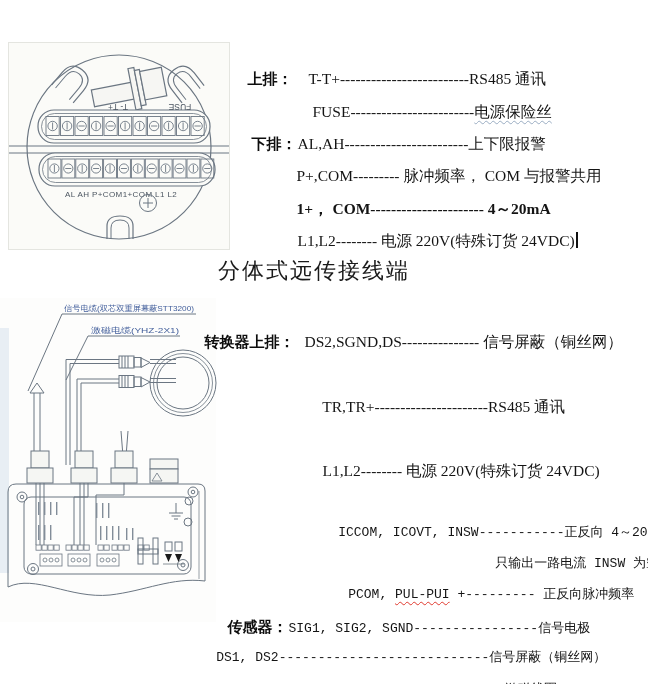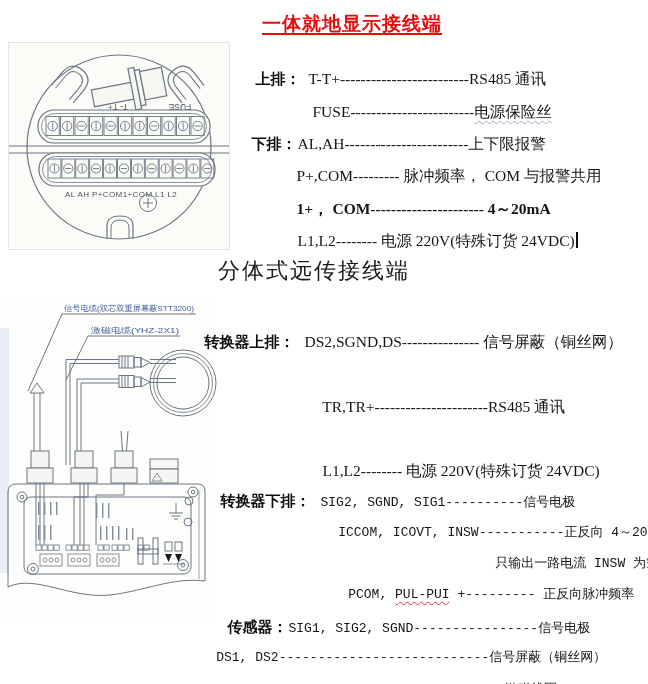--- a/index.html
+++ b/index.html
@@ -2,21 +2,21 @@
 <html><head>
 <meta charset="utf-8">
 <style>
   html,body{margin:0;padding:0;background:#ffffff;}
   .page{position:relative;width:648px;height:684px;background:#ffffff;overflow:hidden;
         font-family:"Liberation Serif","DejaVu Serif",serif;color:#141414;}
   .tl{position:absolute;white-space:pre;font-size:15.5px;line-height:20px;color:#141414;}
   .mono{font-family:"Liberation Mono","DejaVu Sans Mono",monospace;font-size:13px;}
   .pfx{display:inline-block;font-family:"Liberation Sans","DejaVu Sans",sans-serif;
        font-weight:700;font-size:15px;color:#0d0d0d;}
-  .w-a{width:61px;text-align:center;} .w-b{width:46px;} .w-c{width:100px;} .w-d{width:61px;}
+  .w-a{width:61px;} .w-b{width:46px;} .w-c{width:100px;} .w-d{width:61px;}
   .wv-b{text-decoration-line:underline;text-decoration-style:wavy;
         text-decoration-color:#9aacc2;text-decoration-thickness:1px;text-underline-offset:3px;}
   .wv-r{text-decoration-line:underline;text-decoration-style:wavy;
         text-decoration-color:#e03a2f;text-decoration-thickness:1px;text-underline-offset:3px;}
   .caret{display:inline-block;width:2px;height:16px;background:#111;
          vertical-align:-2px;margin-left:1px;}
   .title{position:absolute;left:262px;top:11px;font-size:19px;font-weight:700;
          letter-spacing:1px;color:#e60c0c;text-decoration:underline;
          text-decoration-thickness:1.5px;text-underline-offset:3px;
          font-family:"Liberation Serif","DejaVu Serif",serif;}
@@ -308,21 +308,20 @@
         <rect x="50" y="227" width="1.4" height="15"></rect>
       <rect x="100" y="228" width="1.4" height="14"></rect>
         <rect x="106" y="228" width="1.4" height="14"></rect>
         <rect x="112" y="228" width="1.4" height="14"></rect>
         <rect x="118" y="228" width="1.4" height="14"></rect>
       <rect x="126" y="230" width="1.4" height="12"></rect>
         <rect x="132" y="230" width="1.4" height="12"></rect>
     </g>
   </svg>
 
-  <div class="title">一体就地显示接线端</div>
   <div class="subtitle">分体式远传接线端</div>
 
   <div class="tl" style="left:232px;top:49px;">
     <span class="pfx w-a">上排：</span><span>T-T+-------------------------</span><span>RS485 通讯</span>
   </div>
   <div class="tl" style="left:297px;top:82px;">
     <span>FUSE------------------------</span><span class="wv-b">电源保险丝</span>
   </div>
   <div class="tl" style="left:236px;top:114px;">
     <span class="pfx w-b">下排：</span><span>AL,AH------------------------</span><span>上下限报警</span>
@@ -339,23 +338,20 @@
 
   <div class="tl" style="left:189px;top:312px;">
     <span class="pfx w-c">转换器上排：</span><span>DS2,SGND,DS---------------</span><span> 信号屏蔽（铜丝网）</span>
   </div>
   <div class="tl" style="left:307px;top:377px;">
     <span>TR,TR+----------------------</span><span>RS485 通讯</span>
   </div>
   <div class="tl" style="left:307px;top:441px;">
     <span>L1,L2--------</span><span> 电源 220V(特殊订货 24VDC)</span>
   </div>
-  <div class="tl" style="left:205px;top:471px;">
-    <span class="pfx w-c">转换器下排：</span><span class="mono">SIG2, SGND, SIG1----------</span><span class="mono">信号电极</span>
-  </div>
   <div class="tl mono" style="left:307px;top:503px;">
     <span>ICCOM, ICOVT, INSW-----------</span><span>正反向 4～20Ma</span>
   </div>
   <div class="tl mono" style="left:464px;top:534px;">
     <span>只输出一路电流 INSW 为空</span>
   </div>
   <div class="tl mono" style="left:317px;top:565px;">
     <span>PCOM, </span><span class="wv-r">PUL-PUI</span><span> +--------- 正反向脉冲频率</span>
   </div>
   <div class="tl" style="left:212px;top:597px;">

